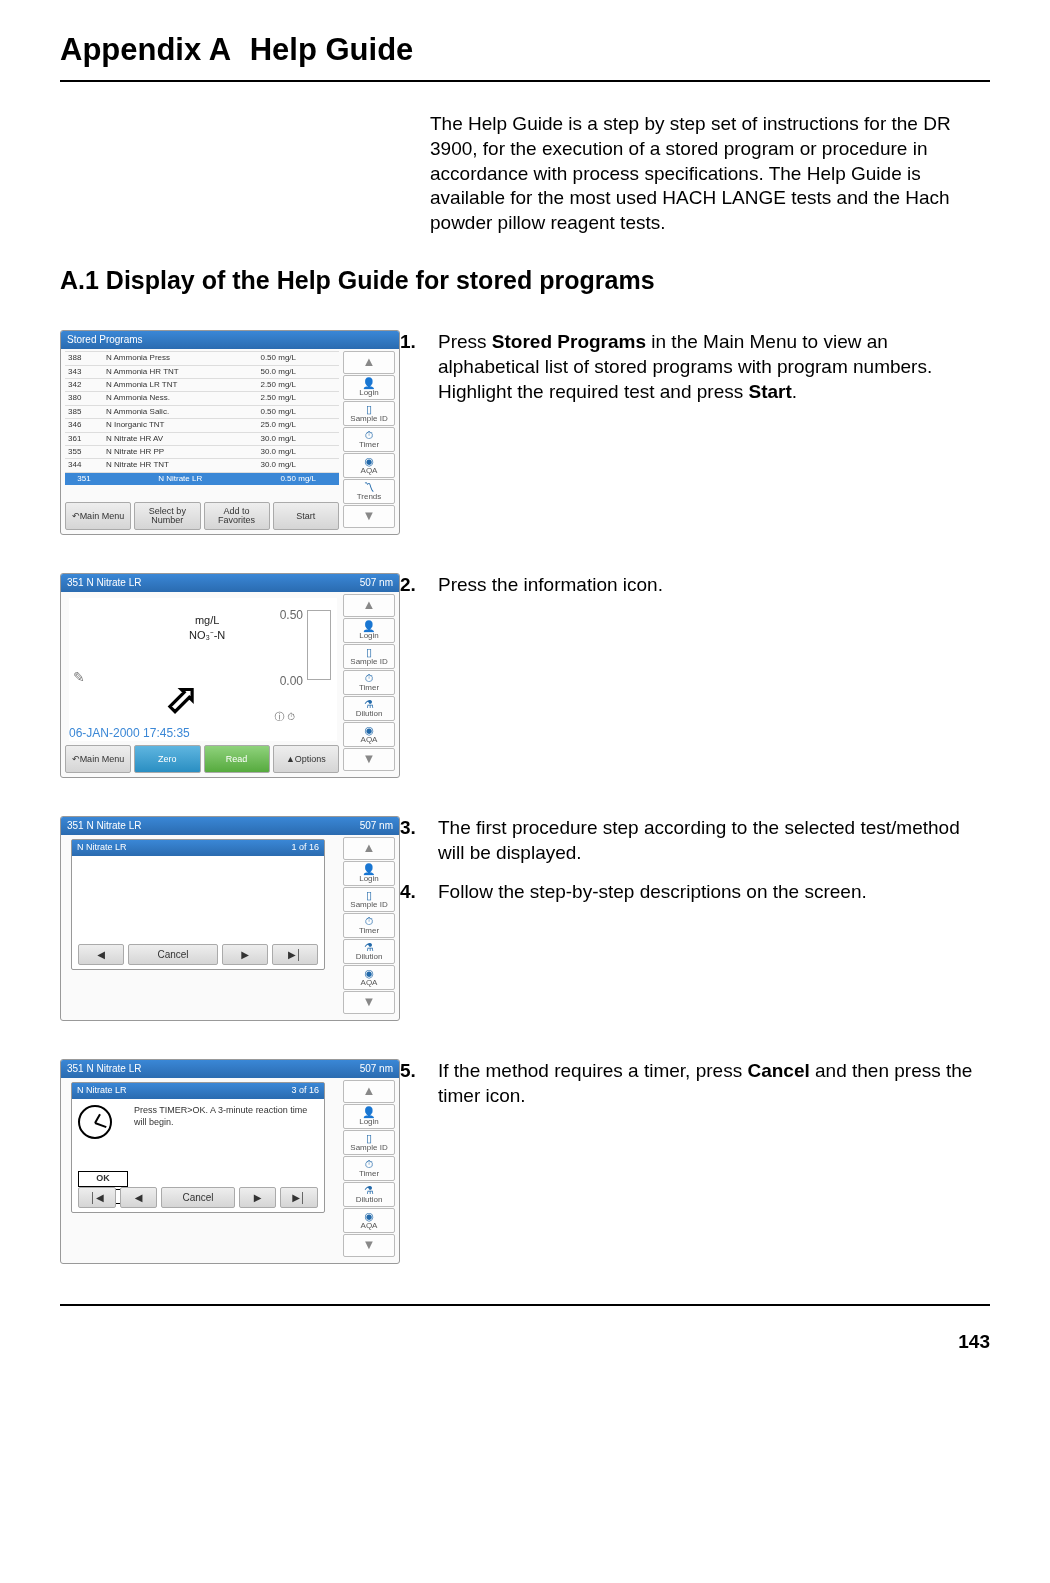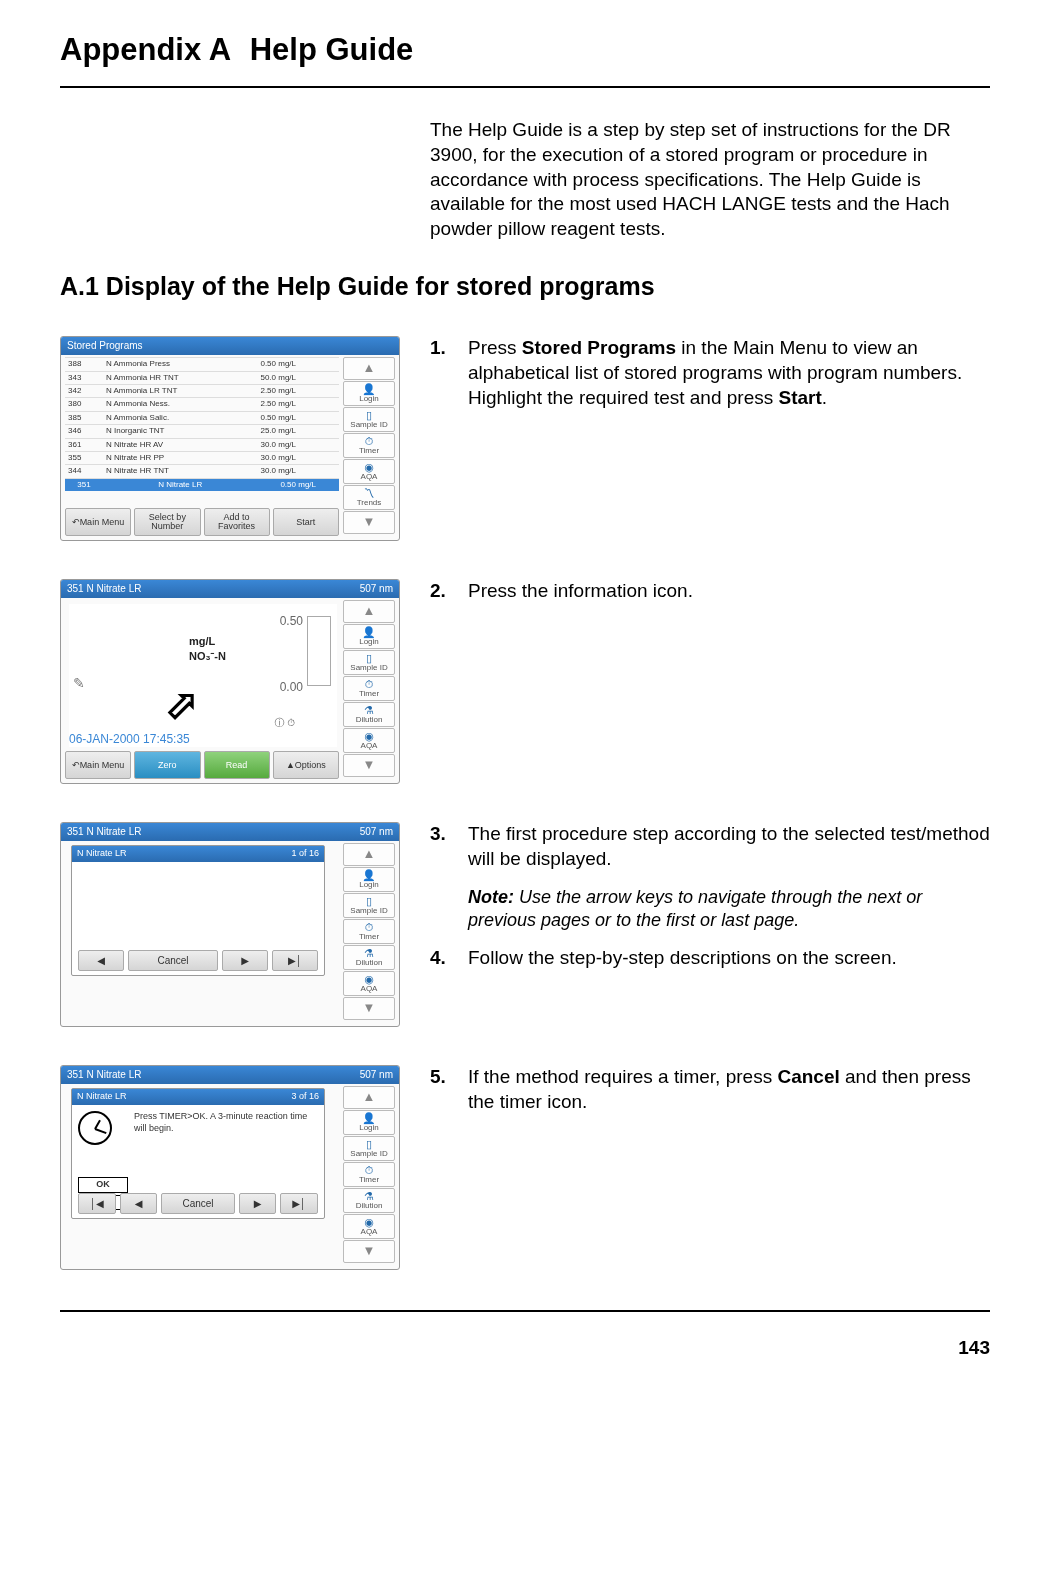--- a/index.html
+++ b/index.html
@@ -8,37 +8,36 @@
     color: #000;
     width: 1050px;
     margin: 0 auto;
     padding: 30px 60px 20px;
     font-size: 19px;
     line-height: 1.3;
   }
   .h1 {
     font-size: 31px;
     font-weight: bold;
-    padding-bottom: 16px;
+    padding-bottom: 10px;
     border-bottom: 2px solid #000;
     margin-bottom: 30px;
   }
   .h1 .gap { letter-spacing: 10px; }
   .intro {
     margin-left: 370px;
     margin-bottom: 28px;
   }
   .h2 {
     font-size: 25px;
     font-weight: bold;
     margin-bottom: 34px;
   }
   .step {
     display: flex;
-    gap: 30px;
     margin-bottom: 38px;
     align-items: flex-start;
   }
   .thumb {
     flex: 0 0 340px;
     min-height: 205px;
     border: 1px solid #999;
     border-radius: 3px;
     background: #fafafa;
     position: relative;
@@ -146,26 +145,26 @@
   .listarea table { width: 100%; border-collapse: collapse; font-size: 8px; color:#333;}
   .listarea td { padding: 1px 3px; border-top: 1px solid #ddd; }
   .listarea tr.sel td { background: #3a87d6; color: #fff; text-align: center; }
   .meas {
     position: absolute;
     top: 24px; left: 8px; right: 62px; bottom: 36px;
     background: #fff;
   }
   .meas .units {
     position: absolute;
-    top: 30px;
+    top: 15px;
     left: 120px;
     font-size: 11px;
     color: #222;
-    text-align: left;
-    font-weight: bold;
+    text-align: center;
+    font-weight: normal;
   }
   .meas .barbox {
     position: absolute;
     right: 6px;
     top: 12px;
     width: 24px;
     height: 70px;
     border: 1px solid #aaa;
   }
   .meas .tick { position: absolute; right: 34px; font-size: 12px; color:#666;margin-left:24px;}
@@ -437,23 +436,20 @@
       </div>
     </div>
   </div>
   <div class="step-text">
     <ol class="custom">
       <li>
         <span class="num">3.</span>
         <span class="txt">The first procedure step according to the selected test/method will be displayed.</span>
       </li>
     </ol>
-    <p class="note">
-      <b>Note:</b><span> Use the arrow keys to navigate through the next or previous pages or to the first or last page.</span>
-    </p>
     <ol class="custom">
       <li>
         <span class="num">4.</span>
         <span class="txt">Follow the step-by-step descriptions on the screen.</span>
       </li>
     </ol>
   </div>
 </div>
 
 <div class="step">

